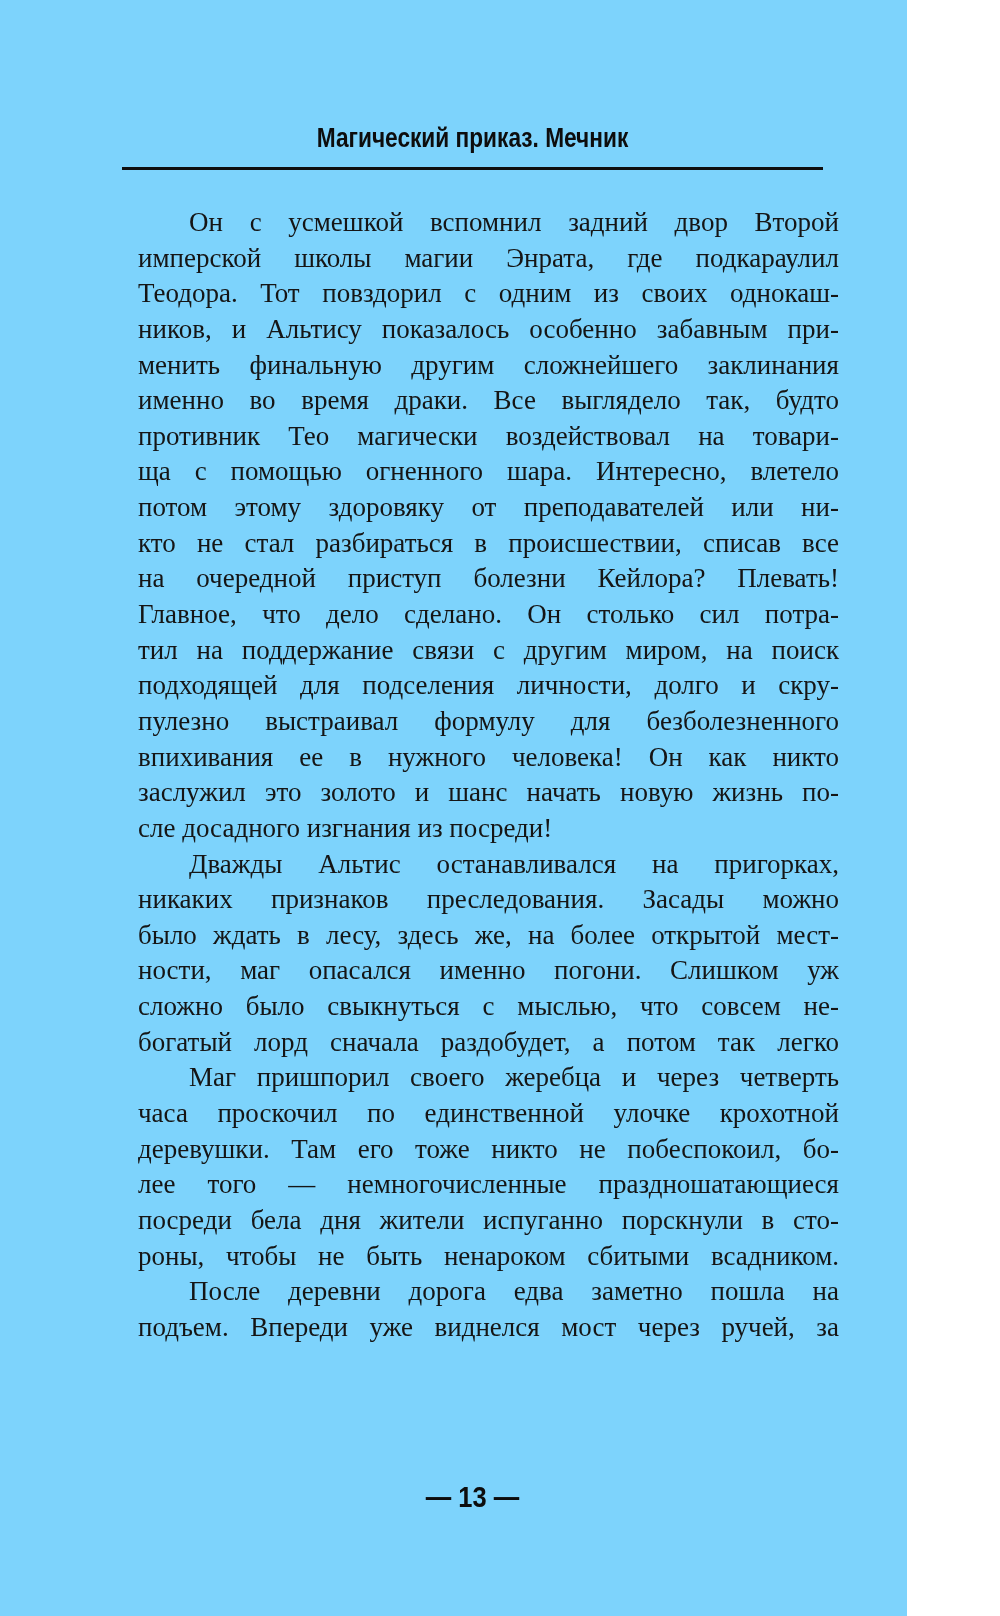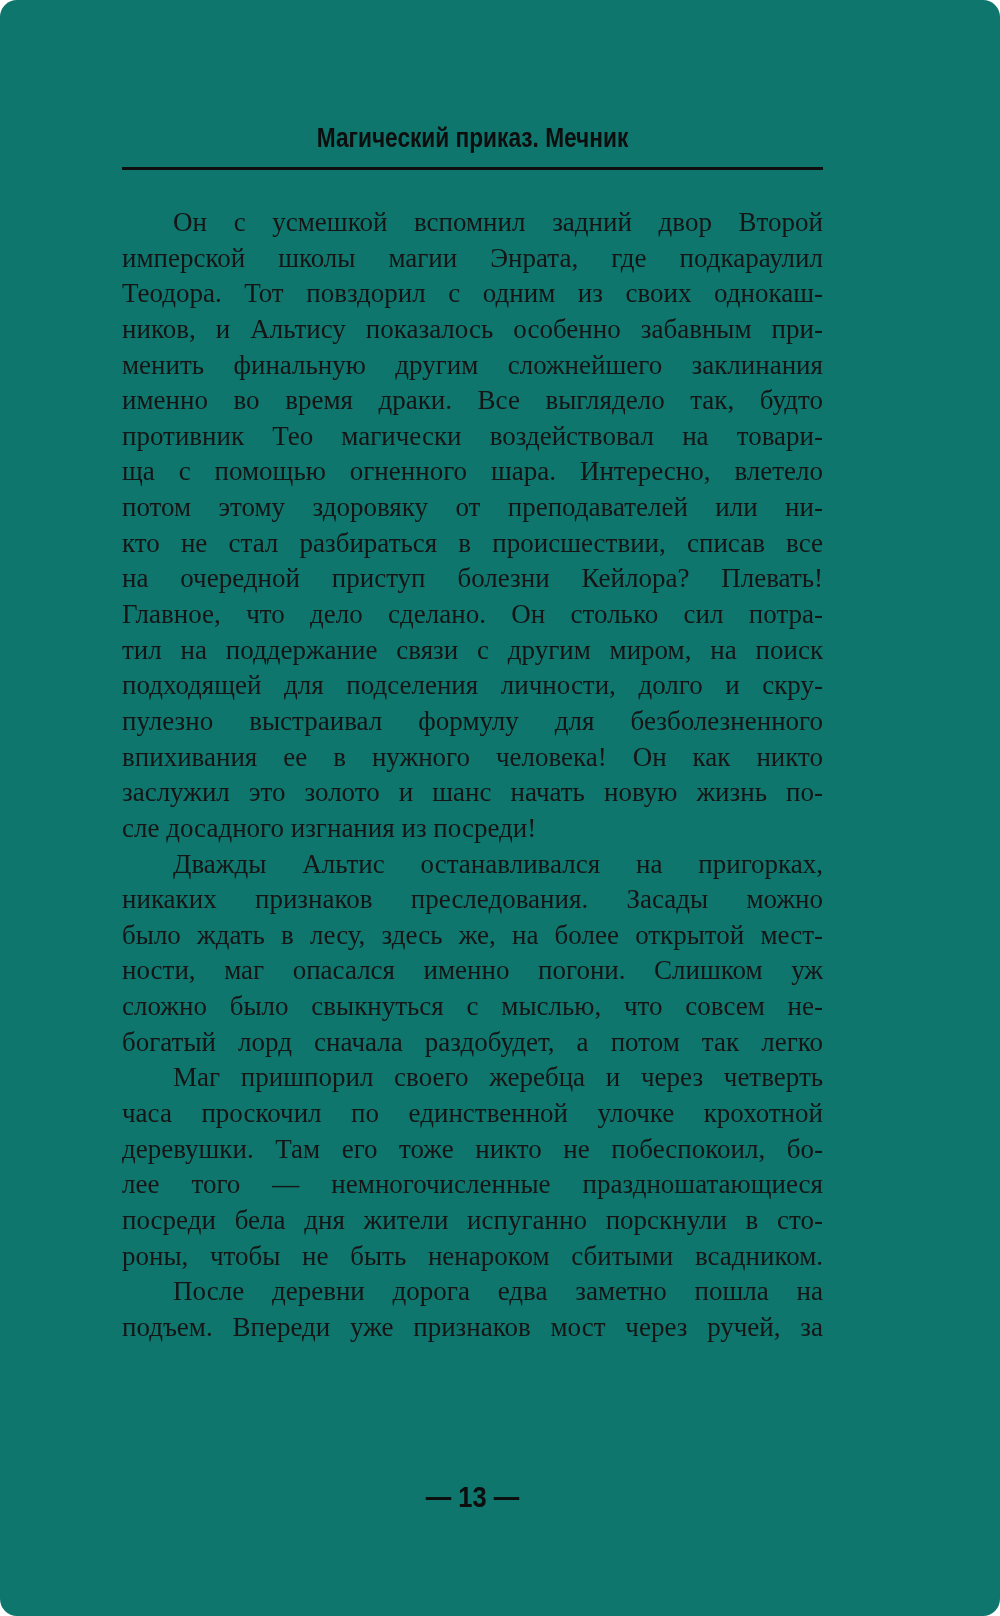--- a/index.html
+++ b/index.html
@@ -1,24 +1,23 @@
 <!DOCTYPE html>
 <html lang="ru"><head>
 <meta charset="utf-8">
 <style>
   html, body { margin: 0; padding: 0; background: #ffffff; }
   .page {
     position: relative;
-    width: 1000px;
+    width: 907px;
     height: 1616px;
-    background: #0f766e;
+    background: #7dd3fc;
     overflow: hidden;
     font-family: "Liberation Serif", "DejaVu Serif", serif;
     color: #151515;
-    border-radius: 17px;
   }
   .content-col {
     position: absolute;
     left: 122px;
     width: 701px;
   }
   .running-header {
     top: 122px;
     text-align: center;
     font-family: "Liberation Sans", "DejaVu Sans", sans-serif;
@@ -33,20 +32,21 @@
   }
   .header-rule {
     top: 167px;
     height: 3px;
     background: #0f0f0f;
   }
   .page-text {
     top: 205px;
     font-size: 27px;
     line-height: 35.65px;
+    margin-left: 16px;
   }
   .para { margin: 0; }
   .line {
     text-align: justify;
     text-align-last: justify;
     height: 35.65px;
     overflow: visible;
   }
   .line.indent { padding-left: 51px; }
   .line.lastline { text-align-last: left; }
@@ -104,19 +104,19 @@
       <div class="para">
         <div class="line indent">Маг пришпорил своего жеребца и через четверть</div>
         <div class="line">часа проскочил по единственной улочке крохотной</div>
         <div class="line">деревушки. Там его тоже никто не побеспокоил, бо-</div>
         <div class="line">лее того — немногочисленные праздношатающиеся</div>
         <div class="line">посреди бела дня жители испуганно порскнули в сто-</div>
         <div class="line">роны, чтобы не быть ненароком сбитыми всадником.</div>
       </div>
       <div class="para">
         <div class="line indent">После деревни дорога едва заметно пошла на</div>
-        <div class="line">подъем. Впереди уже признаков мост через ручей, за</div>
+        <div class="line">подъем. Впереди уже виднелся мост через ручей, за</div>
       </div>
     </div>
 
   <div class="content-col page-footer">— 13 —</div>
 
 </div>
 
 </body></html>

